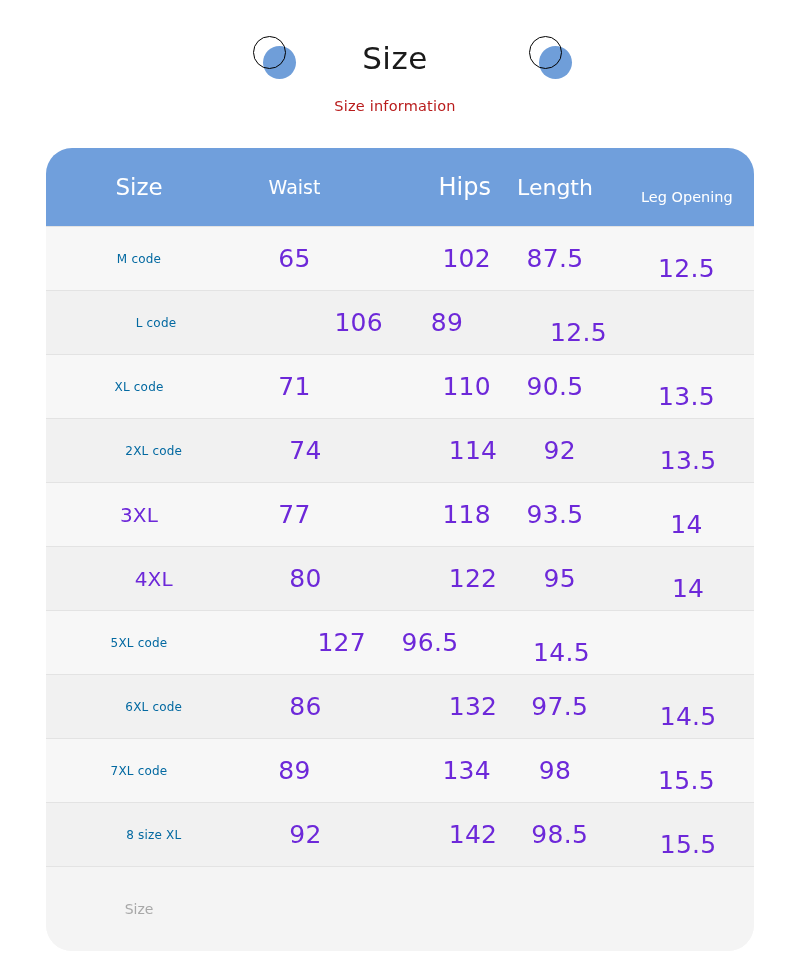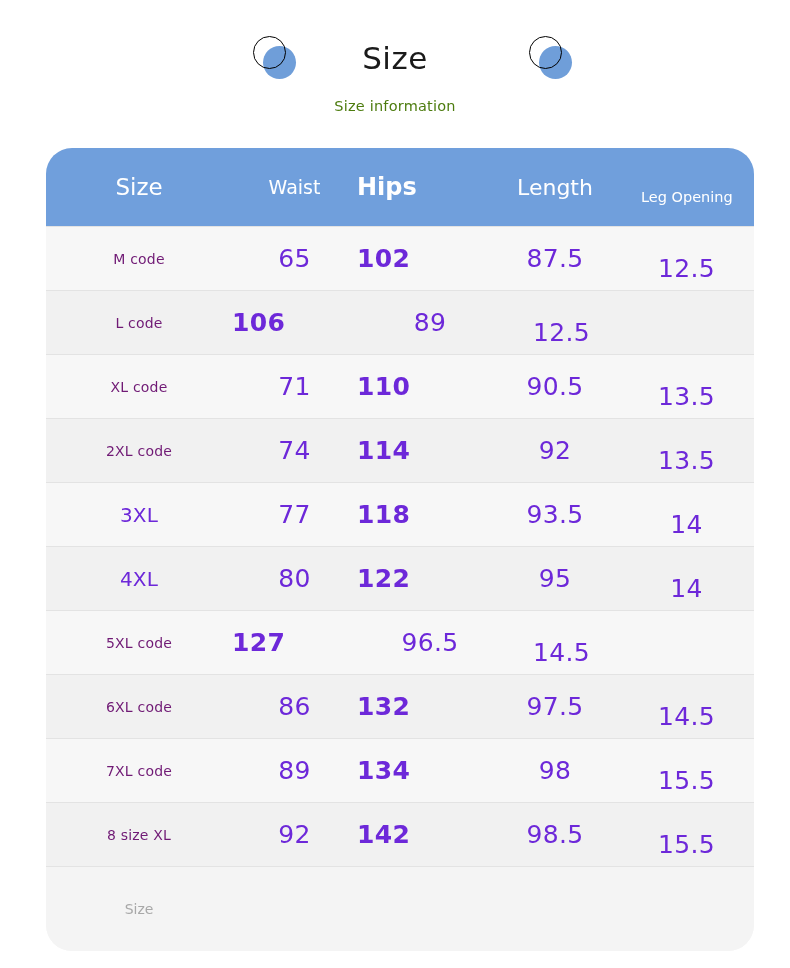--- a/index.html
+++ b/index.html
@@ -70,21 +70,21 @@
     box-sizing: border-box;
     background: transparent;
   }
   .subtitle {
     position: absolute;
     top: 98px;
     left: 0;
     width: 790px;
     text-align: center;
     font-size: 14.5px;
-    color: #4d7c0f;
+    color: #b91c1c;
     letter-spacing: 0.2px;
   }
 
   
   .size-table {
     position: absolute;
     left: 46px;
     top: 148px;
     width: 708px;
     border-radius: 26px;
@@ -104,52 +104,52 @@
     background: #709fdc;
     color: #ffffff;
   }
   .t-head .cell { color: #ffffff; }
 
   .t-body-row {
     height: 64px;
     border-top: 1px solid #e3e3e3;
   }
   .t-body-row.odd  { background: #f7f7f7; }
-  .t-body-row.even { background: #f1f1f1; }
+  .t-body-row.even { background: #f1f1f1; padding-left: 17px; }
 
   .t-foot {
     height: 85px;
     background: #f4f4f4;
     border-top: 1px solid #e3e3e3;
   }
 
   
   .cell { box-sizing: border-box; }
   .c-size   { width: 186px; text-align: center; }
   .c-waist  { width: 125px; text-align: center; }
-  .c-hips   { width: 134px; text-align: left; font-weight: bold; }
+  .c-hips   { width: 134px; text-align: right; }
   .c-length { width: 128px; text-align: center; }
   .c-leg    { width: 135px; text-align: center; margin-top: 20px; }
 
   
   .h-size   { font-size: 23px; }
   .h-waist  { font-size: 19px; }
   .h-hips   { font-size: 24px; }
   .h-length { font-size: 22px; }
   .h-leg    {
     font-size: 14.5px;
     text-align: left;
     padding-left: 22px;
     line-height: 1.25;
   }
 
   
   .lbl {
-    font-size: 14px;
-    color: #701a75;
+    font-size: 12px;
+    color: #0369a1;
     letter-spacing: 0.2px;
   }
   .lbl.big {
     font-size: 20px;
     color: #6d28d9;
   }
   .num {
     font-size: 25px;
     color: #6d28d9;
     letter-spacing: 0.3px;

